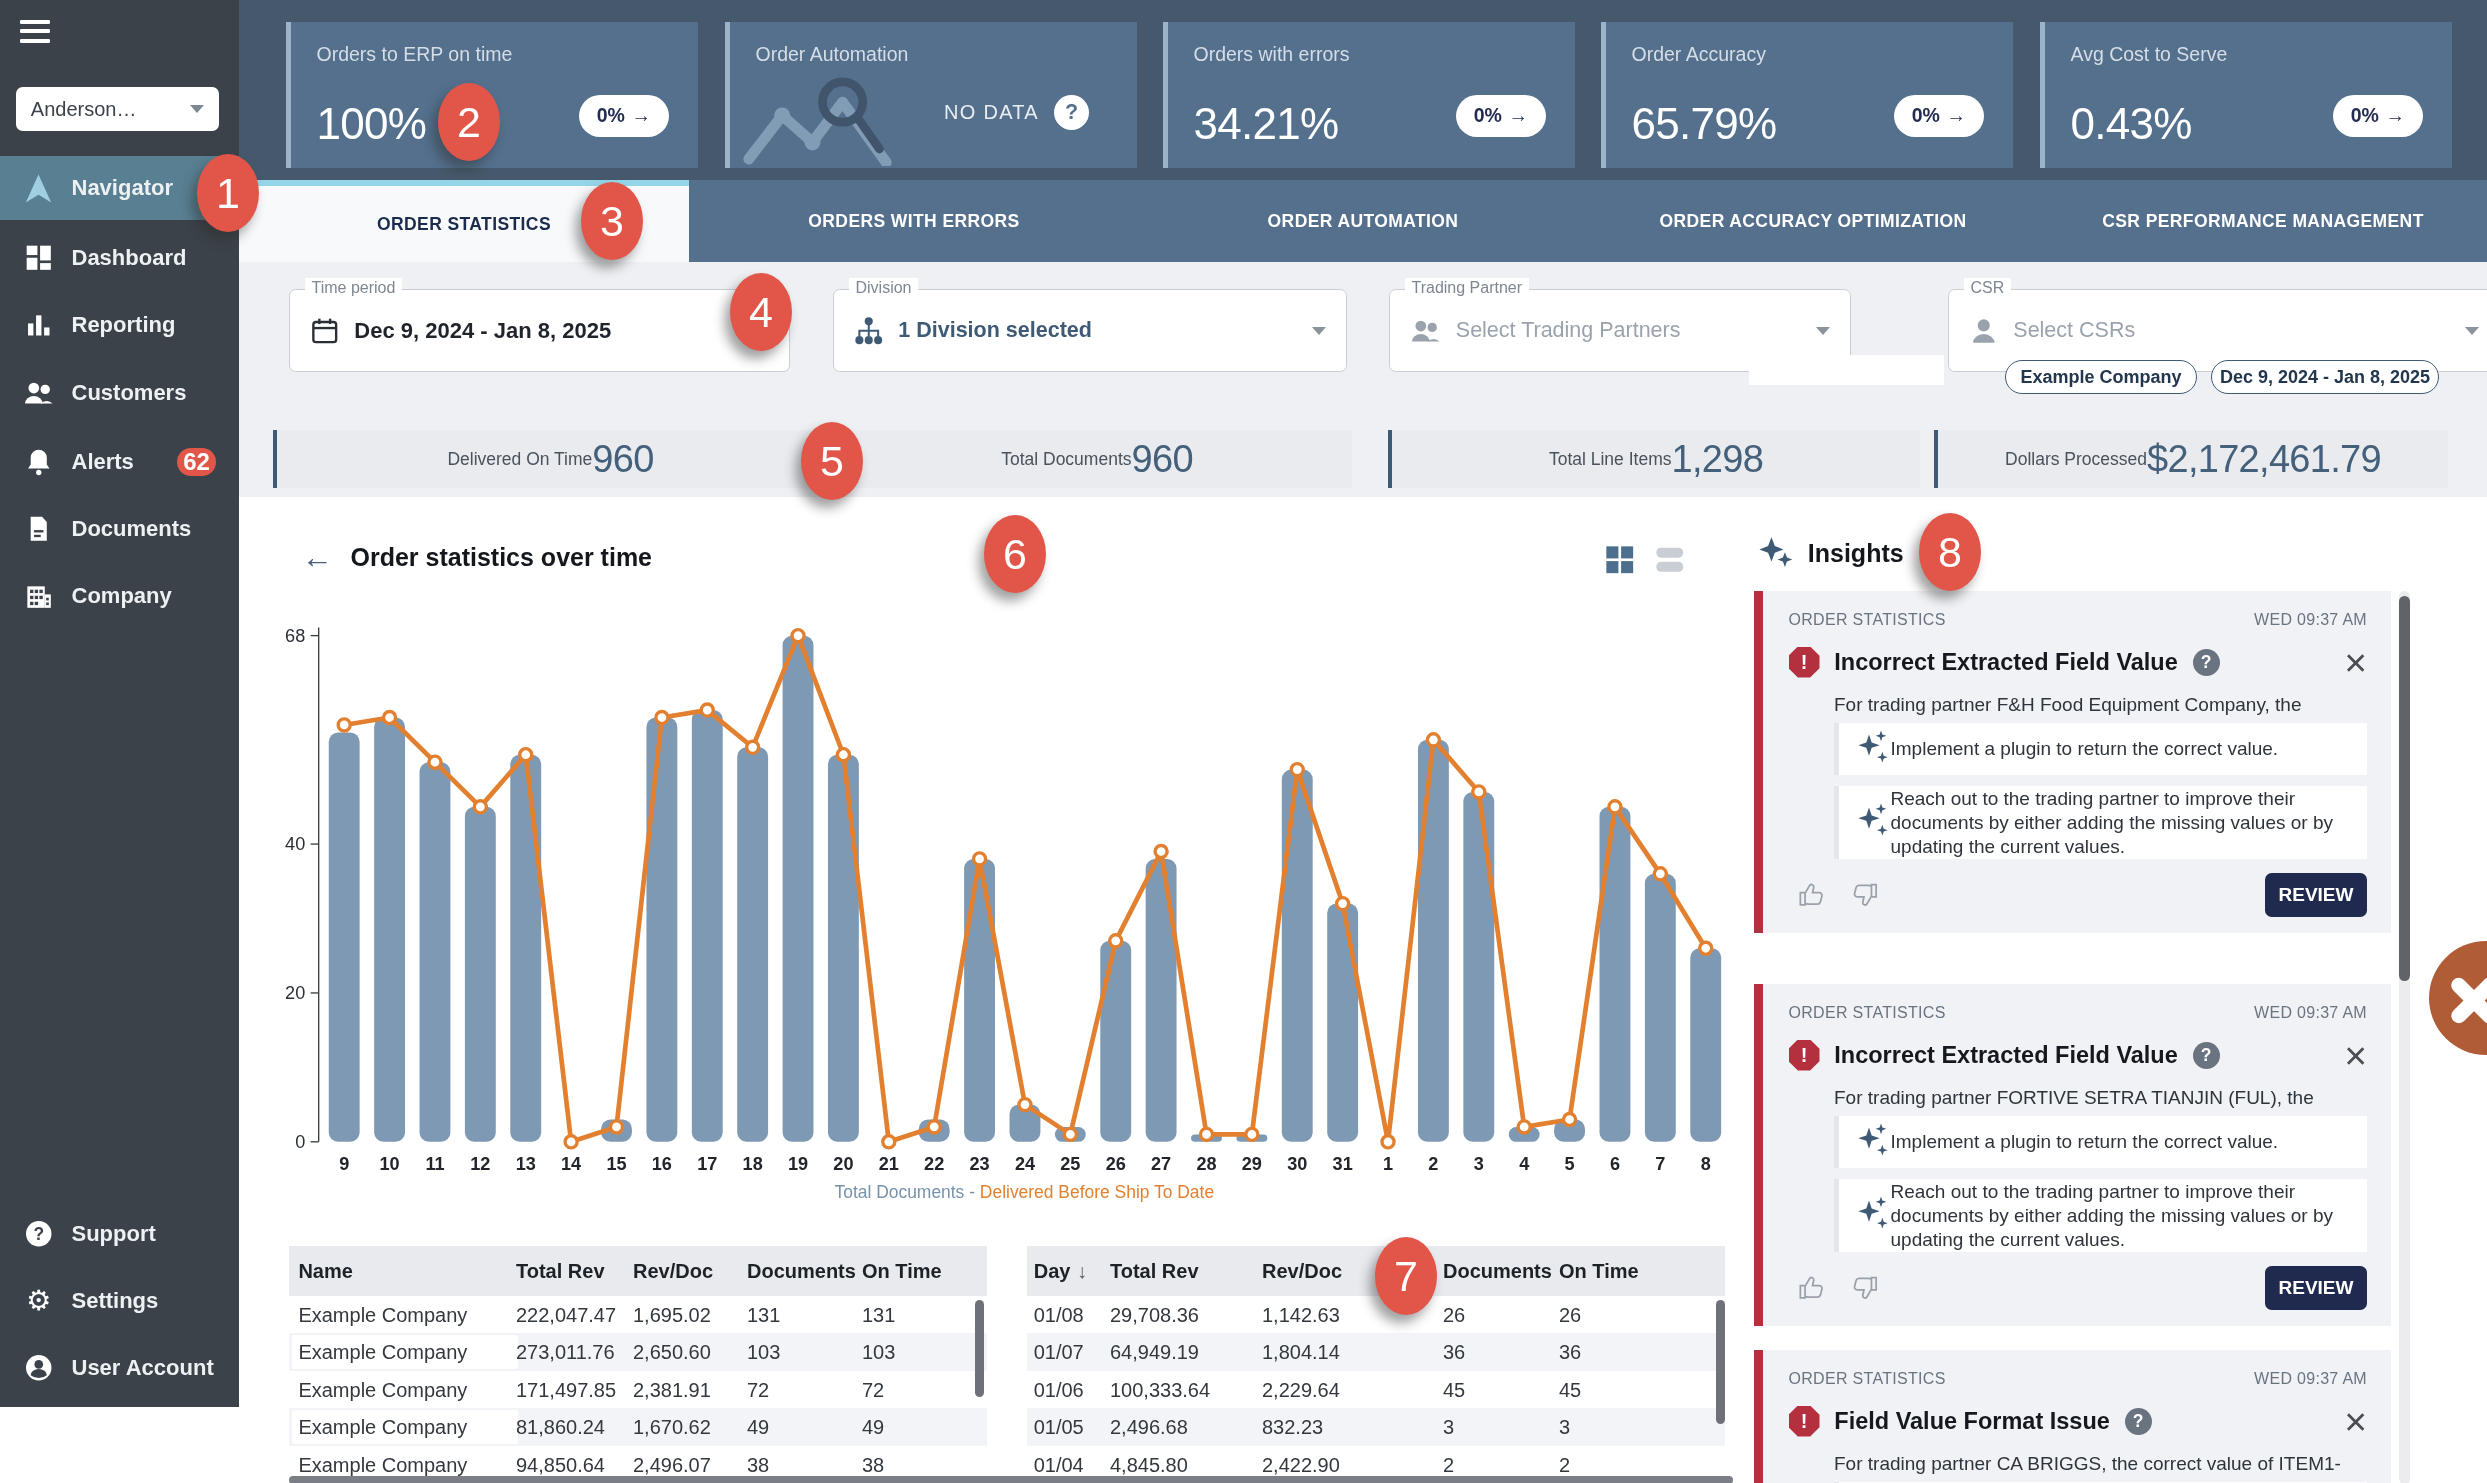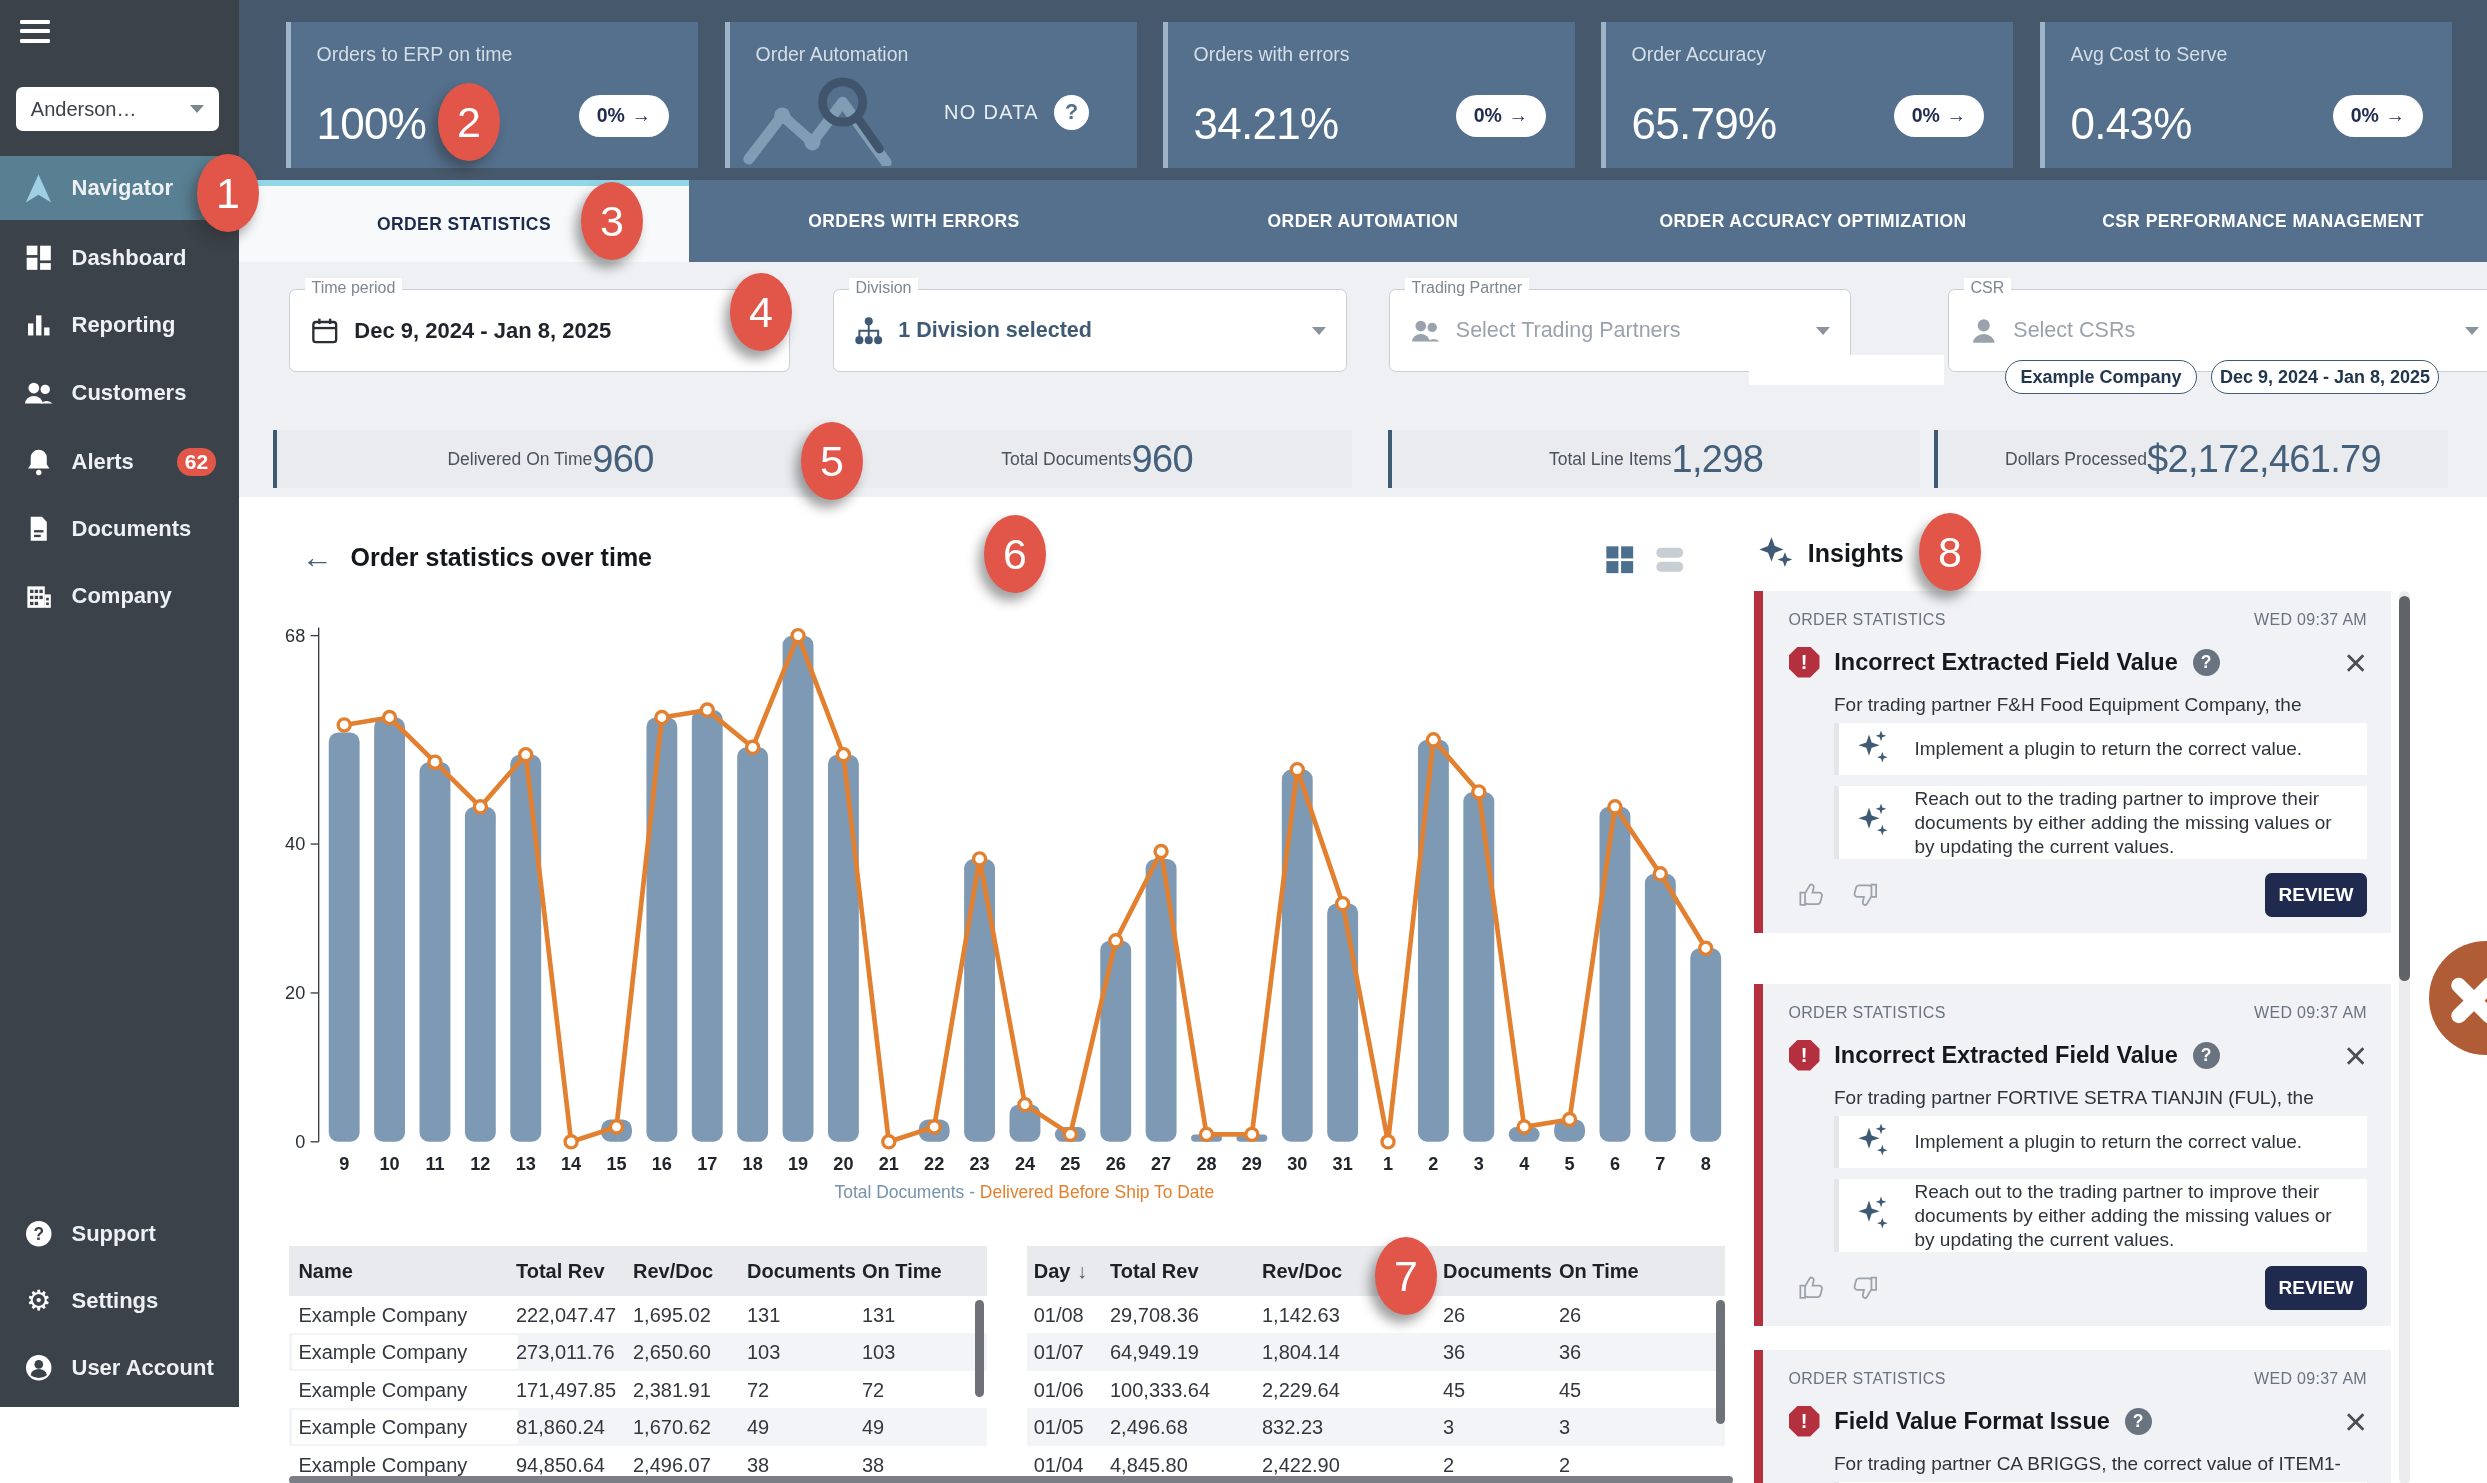--- a/index.html
+++ b/index.html
@@ -11,21 +11,21 @@
   .hamburger{position:absolute;left:20px;top:20px;width:29.5px;height:23px;cursor:pointer}
   .hamburger div{width:29.5px;height:4px;background:#fff;border-radius:1.3px;margin-bottom:5.4px}
   .org-select{position:absolute;left:16px;top:87px;width:203px;height:44px;background:#fff;border-radius:6.7px;
       display:flex;align-items:center;justify-content:space-between;padding:0 14.8px;box-sizing:border-box;
       font-size:20px;color:#3b4249}
   .org-caret{width:0;height:0;border-left:7.4px solid transparent;border-right:7.4px solid transparent;border-top:8.7px solid #7d8791}
   .side-item{position:absolute;left:0;width:239px;height:64px;display:flex;align-items:center;
       color:#eef1f4;font-size:22px;font-weight:bold;cursor:pointer}
   .side-item.active{background:#587f92}
   .side-item .ic{width:31px;height:31px;margin:0 17.5px 0 23px;display:flex;align-items:center;justify-content:center;flex:none}
-  .badge{margin-left:auto;margin-right:23px;background:#e25649;color:#fff;font-size:21px;font-weight:bold;
+  .badge{margin-left:auto;margin-right:23px;background:#e25649;color:#fff;font-size:24px;font-weight:bold;
       border-radius:14px;min-width:39px;height:28px;display:flex;align-items:center;justify-content:center}
   .logo{position:absolute;left:17.5px;top:1422px;width:208px;height:43px;display:flex;align-items:center;color:#fff}
   .logo .lx{width:36px;height:36px;border:3.4px solid #fff;border-radius:8px;display:flex;align-items:center;justify-content:center;
       font-size:23px;font-weight:bold;margin-right:4px}
   .logo .lt{font-size:31px;letter-spacing:0.7px}
   
   #topband{position:absolute;left:239px;top:0;width:2248px;height:180px;background:#46586b}
   .kpi{position:absolute;top:21.5px;height:146px;width:412px;background:#54708d;border-left:5.4px solid #9db4c8;box-sizing:border-box}
   .kpi .lbl{position:absolute;left:25.5px;top:21.5px;font-size:19.5px;color:#d5dee6}
   .kpi .val{position:absolute;left:25.5px;bottom:19px;font-size:44px;color:#fff;letter-spacing:-0.7px}
@@ -80,21 +80,21 @@
       font-size:16px;color:#6a7380;letter-spacing:0.3px}
   .ititle-row{position:absolute;top:52px;left:25.5px;right:24px;height:38px;display:flex;align-items:center;gap:14.8px}
   .oct{width:31px;height:31px;background:#b5303f;color:#fff;font-weight:bold;font-size:20px;display:flex;align-items:center;
       justify-content:center;clip-path:polygon(30% 0,70% 0,100% 30%,100% 70%,70% 100%,30% 100%,0 70%,0 30%);flex:none}
   .ititle{font-size:23.5px;font-weight:bold;color:#15191f;white-space:nowrap}
   .ihelp{width:27px;height:27px;border-radius:50%;background:#6a7380;color:#fff;font-size:17.5px;font-weight:bold;
       display:flex;align-items:center;justify-content:center;flex:none}
   .iclose{margin-left:auto;font-size:39px;color:#4a4e54;line-height:27px;cursor:pointer}
   .ibody{position:absolute;top:101px;left:71px;right:34px;font-size:19px;color:#2e343b;line-height:25.5px}
   .sugg{position:absolute;left:71px;right:24px;background:#fff;border-left:5.4px solid #e3e6ea;box-sizing:border-box;
-      display:flex;align-items:center;gap:26px;padding:0 17.5px;font-size:19px;color:#2e343b;line-height:24px}
+      display:flex;align-items:center;gap:2px;padding:0 17.5px;font-size:19px;color:#2e343b;line-height:24px}
   .ifoot{position:absolute;left:34px;right:24px;top:282px;height:44px;display:flex;align-items:center}
   .review{margin-left:auto;width:102px;height:44px;background:#1f2a4e;border-radius:6.7px;color:#fff;font-size:19px;
       font-weight:bold;display:flex;align-items:center;justify-content:center;cursor:pointer}
   .thumbs{display:flex;gap:23px}
   .ins-scroll-track{position:absolute;left:2399px;top:591px;width:10.7px;height:893px;background:#ececef;border-radius:5.4px}
   .ins-scroll-thumb{position:absolute;left:2399px;top:596px;width:10.7px;height:385px;background:#606468;border-radius:5.4px}
   
   .fab{position:absolute;left:2429px;top:941px;width:114px;height:114px;border-radius:50%;background:#b05c36;z-index:55;cursor:pointer}
   .fab .bar{position:absolute;width:58px;height:14.8px;background:#fff;border-radius:7.4px;left:16px;top:52px}
   .fab .b1{transform:rotate(45deg)}

